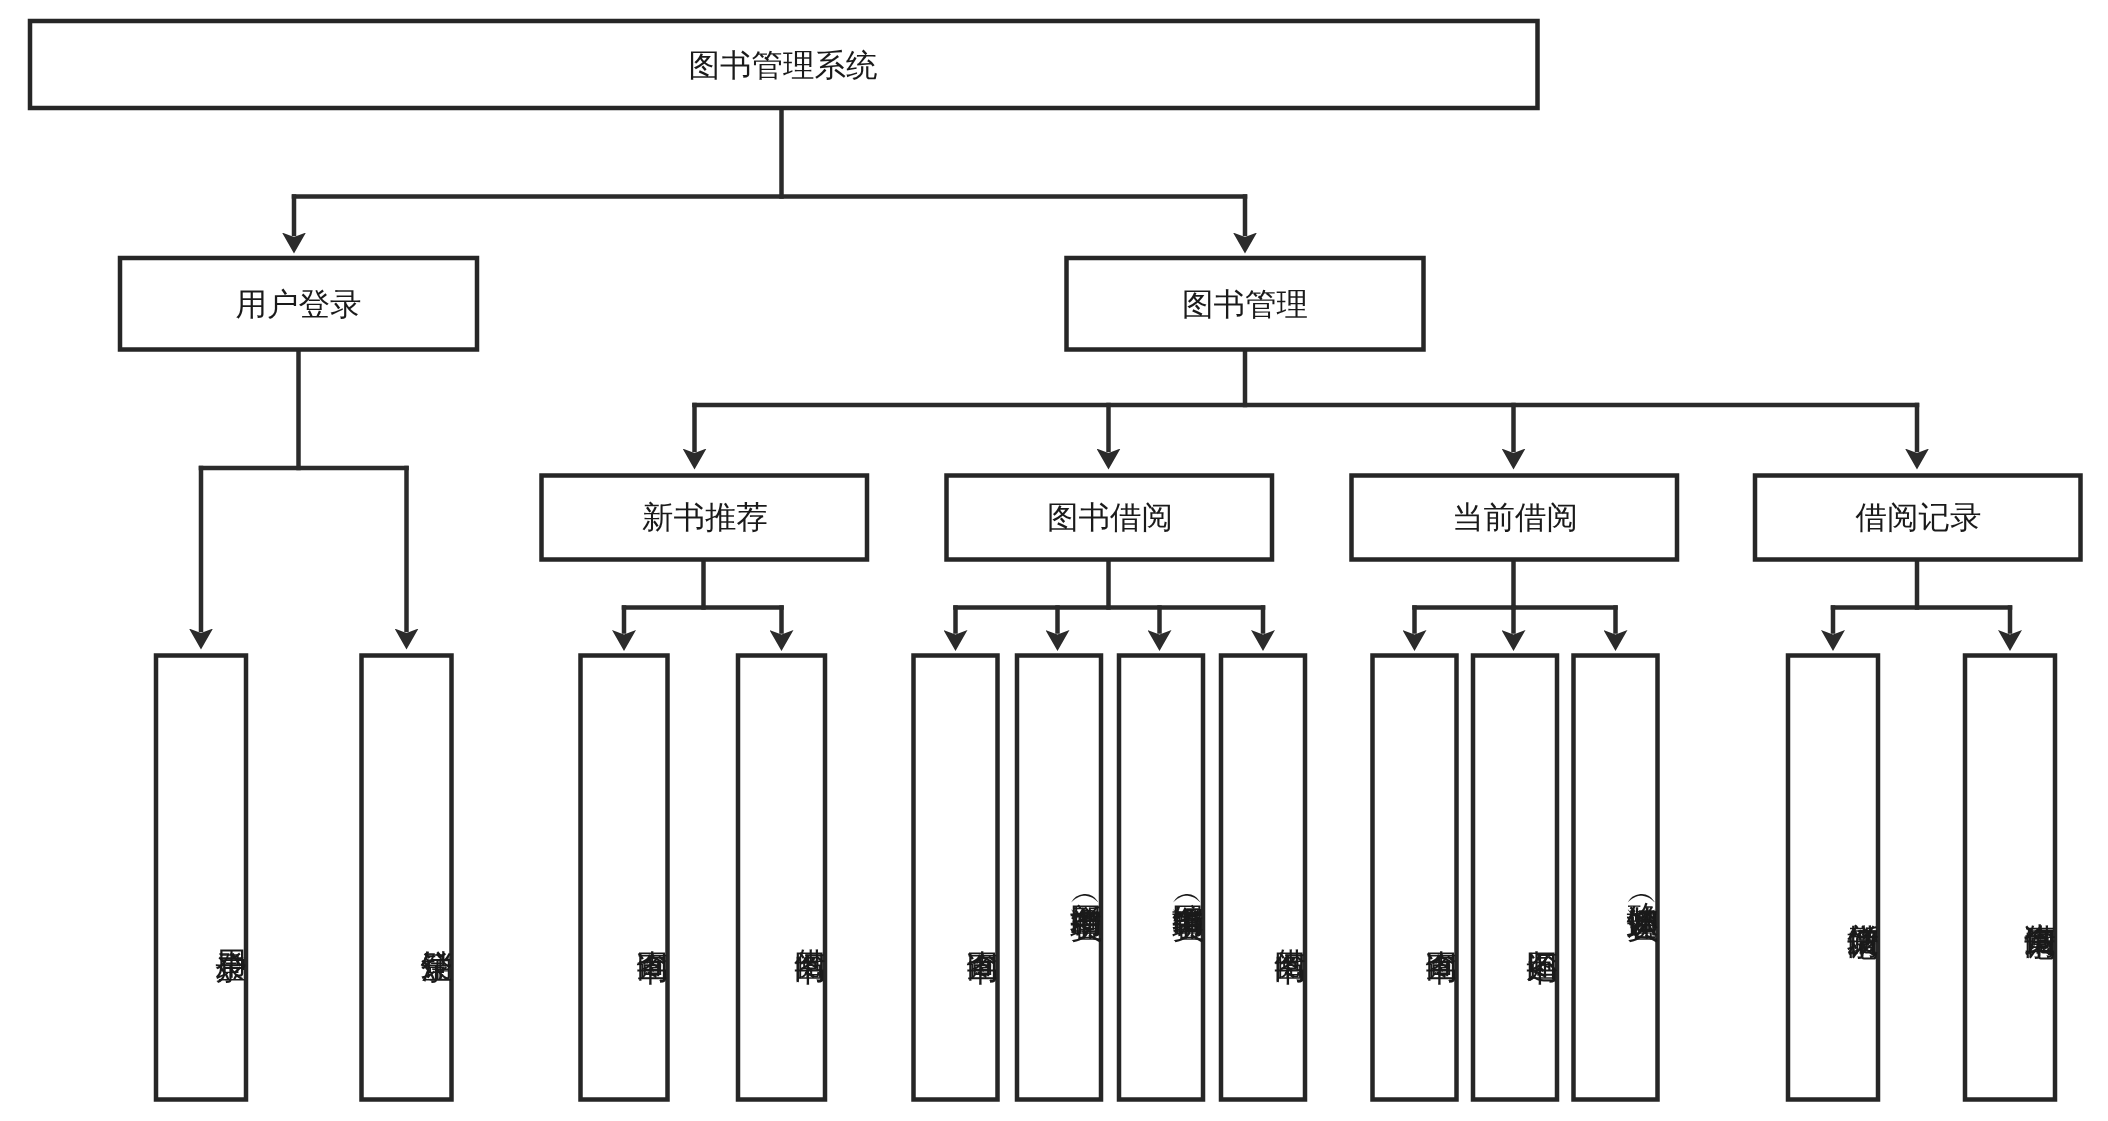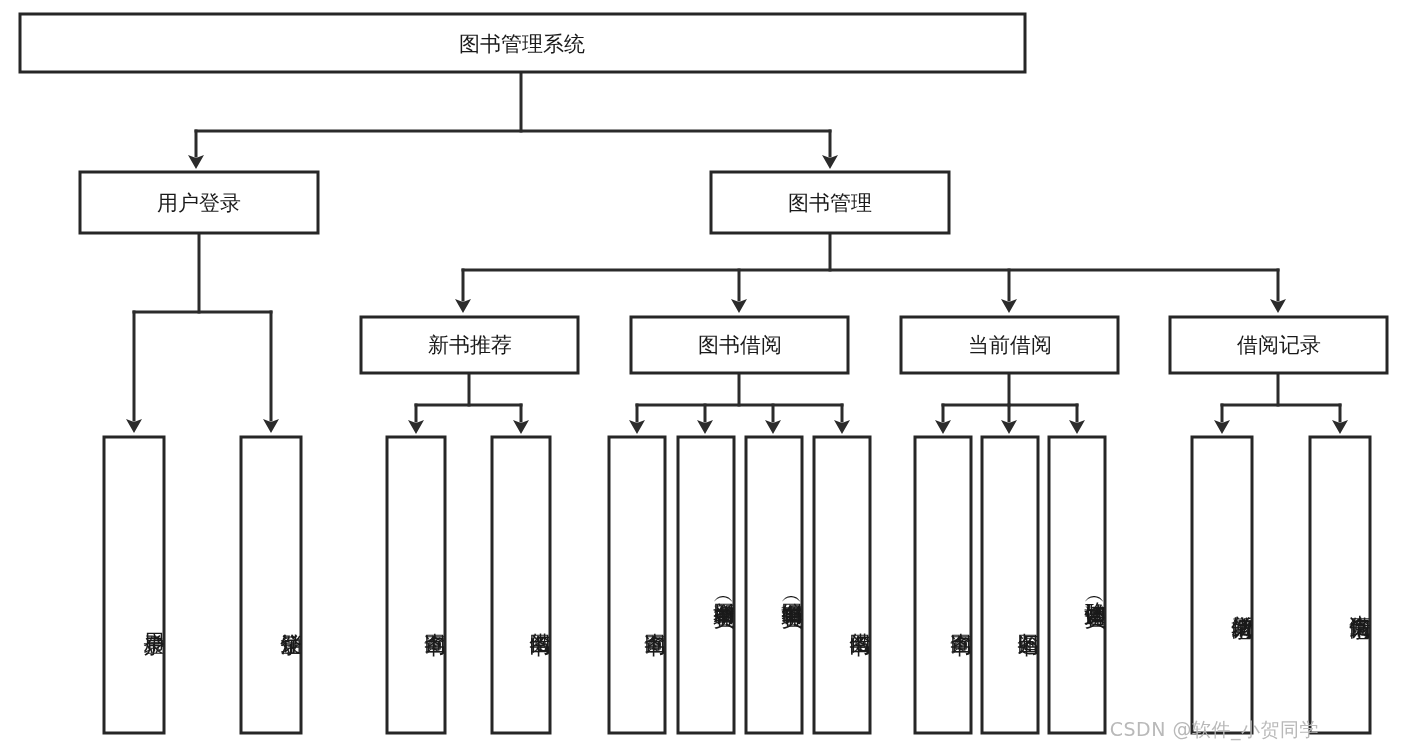--- a/index.html
+++ b/index.html
@@ -227,14 +227,13 @@
   <div class="leaf-label" style="left:746px; top:437px; width:56px; height:296px; padding-top:8px; box-sizing:border-box;">编辑图书（管理员）</div>
   <div class="leaf-label" style="left:814px; top:437px; width:56px; height:296px; padding-top:66px; box-sizing:border-box;">借阅图书</div>
 
   <div class="leaf-label" style="left:915px; top:437px; width:56px; height:296px; padding-top:66px; box-sizing:border-box;">查询图书</div>
   <div class="leaf-label" style="left:982px; top:437px; width:56px; height:296px; padding-top:66px; box-sizing:border-box;">归还图书</div>
   <div class="leaf-label" style="left:1049px; top:437px; width:56px; height:296px; padding-top:8px; box-sizing:border-box;">确认归还（管理员）</div>
 
   <div class="leaf-label" style="left:1192px; top:437px; width:60px; height:296px; padding-top:32px; box-sizing:border-box;">新增借阅记录</div>
   <div class="leaf-label" style="left:1310px; top:437px; width:60px; height:296px; padding-top:32px; box-sizing:border-box;">查询借阅记录</div>
 
-  <div class="watermark">CSDN @软件_小贺同学</div>
 </div>
 
 </body></html>

